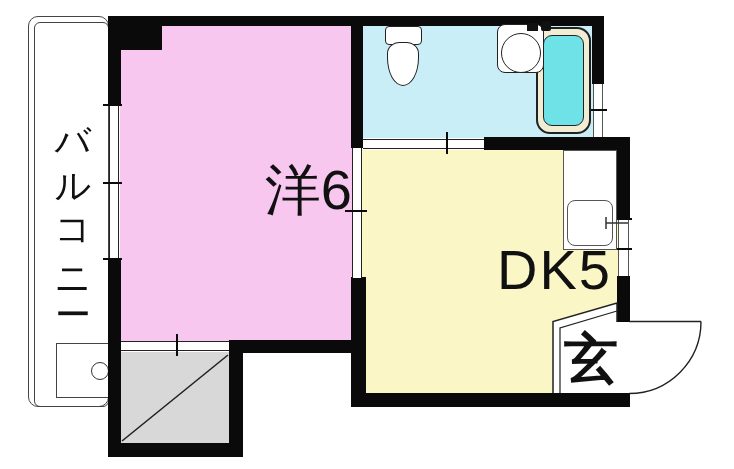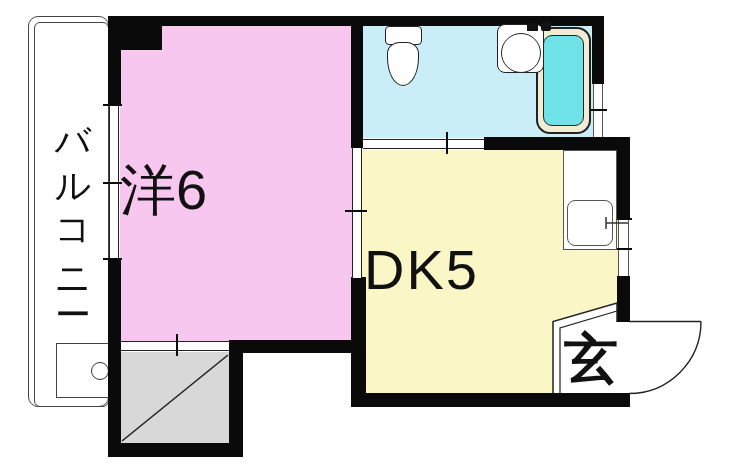--- a/index.html
+++ b/index.html
@@ -12,21 +12,21 @@
   .band{position:absolute;background:#fff;}
   .band.vb{border-left:1.3px solid var(--line,#222);border-right:1.3px solid var(--line,#222);}
   .band.hb{border-top:1.3px solid var(--line,#222);border-bottom:1.3px solid var(--line,#222);}
   .band.thin-v{border-left:1px solid #555;border-right:1px solid #555;}
   .tick{position:absolute;background:var(--wall,#0a0a0a);}
   .fixture{position:absolute;background:#fff;border:1.6px solid var(--line,#222);}
   .balcony-rail{position:absolute;border:1.5px solid #444;border-radius:10px;background:transparent;}
   .balcony-rail.inner{border-width:1px;border-radius:6px;}
   .label{position:absolute;color:#111;}
   .label.balcony{writing-mode:vertical-rl;text-orientation:mixed;font-size:36px;font-weight:500;letter-spacing:8px;}
-  .label.room{text-align:left;font-weight:500;}
+  .label.room{text-align:right;font-weight:500;}
   .label.yo{font-size:56px;line-height:76px;}
   .label.dk{font-size:56px;line-height:72px;letter-spacing:2px;}
   .label.gen{font-size:54px;line-height:72px;font-weight:800;text-align:center;}
   svg.overlay{position:absolute;left:0;top:0;pointer-events:none;}
 </style>
 </head>
 <body>
 
 <div class="canvas">
 
@@ -91,16 +91,16 @@
     <polyline points="560,393 560,328 617,311" fill="none" stroke="#222" stroke-width="1.2"></polyline>
     <line x1="629" y1="321.5" x2="701" y2="321.5" stroke="#222" stroke-width="1.5"></line>
     <path d="M 701 321.5 A 72 72 0 0 1 629 393.5" fill="none" stroke="#222" stroke-width="1.4"></path>
     <line x1="122" y1="441" x2="228" y2="355" stroke="#222" stroke-width="1.6"></line>
     <line x1="606" y1="223" x2="628" y2="223" stroke="#333" stroke-width="1.5"></line>
     <line x1="606" y1="217" x2="606" y2="229" stroke="#333" stroke-width="1.5"></line>
   </svg>
 
   <div class="label balcony" style="left:48px;top:100px;height:280px;">バルコニー</div>
   <div class="label room yo" style="left:120px;top:152px;width:232px;">洋6</div>
-  <div class="label room dk" style="left:364px;top:234px;width:256px;">DK5</div>
+  <div class="label room dk" style="left:356px;top:234px;width:256px;">DK5</div>
   <div class="label gen" style="left:556px;top:322px;width:70px;height:72px;">玄</div>
 
 </div>
 
 </body></html>

